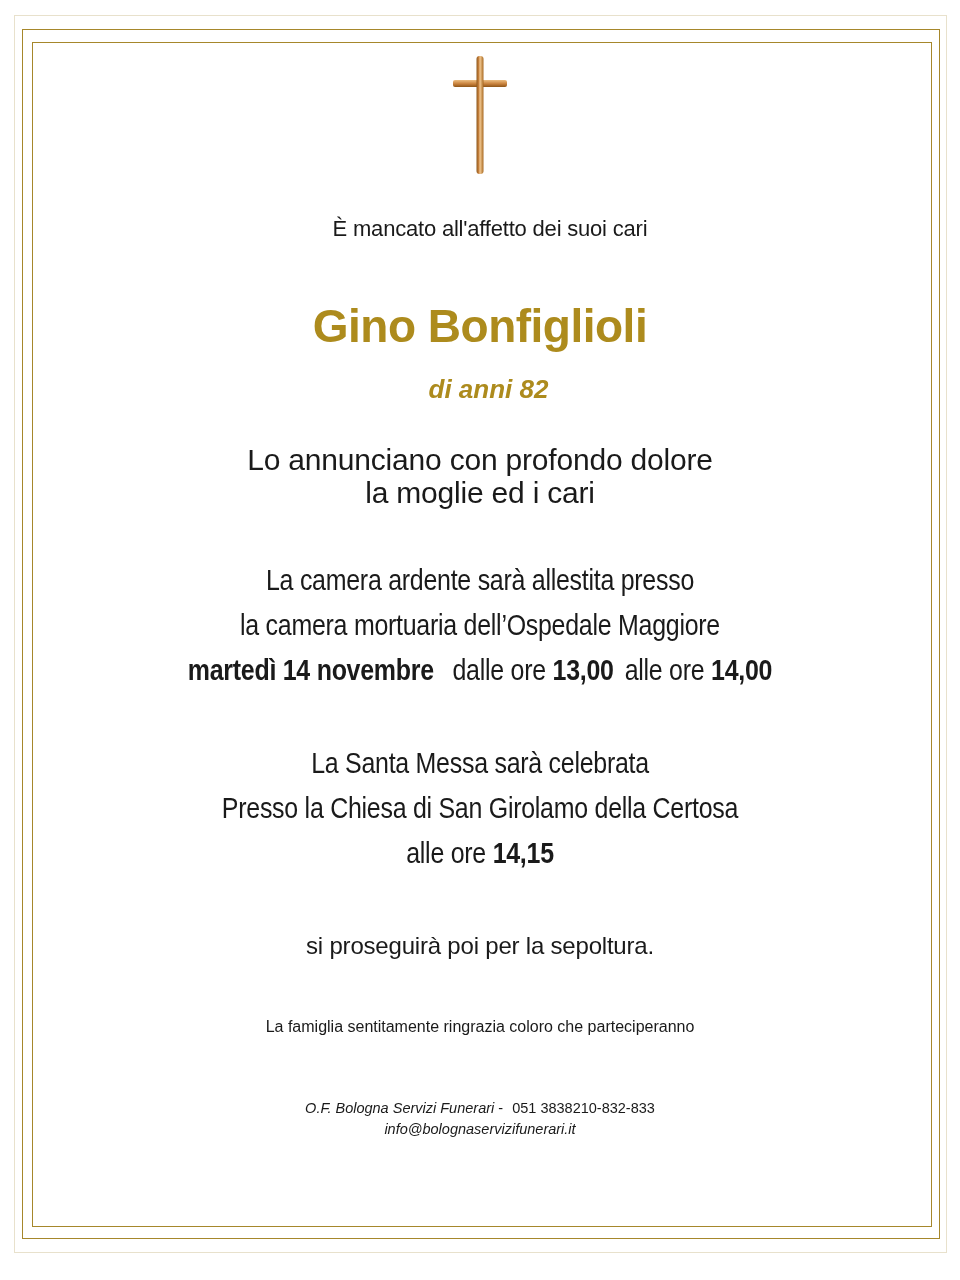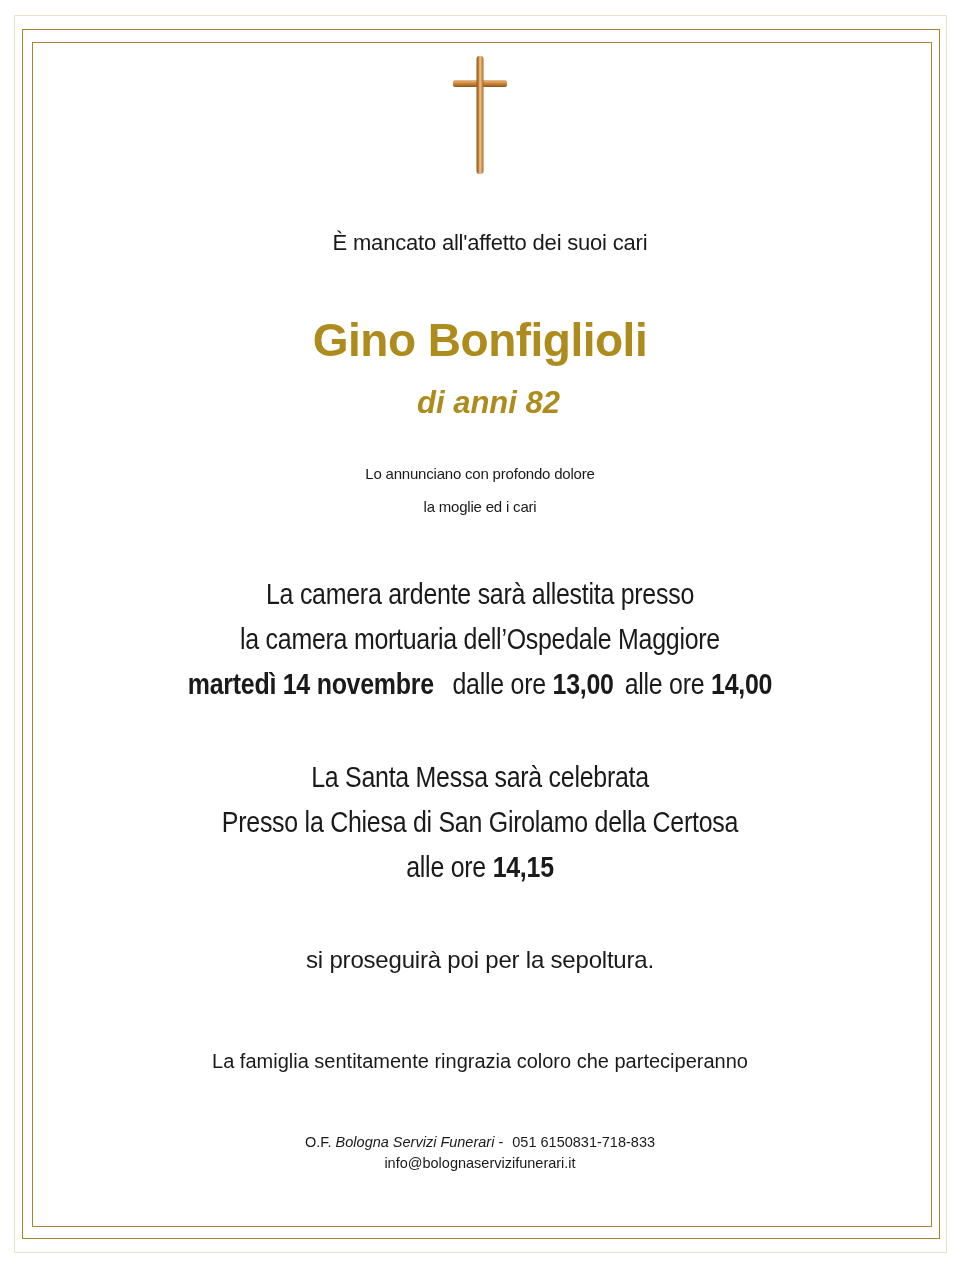--- a/index.html
+++ b/index.html
@@ -66,46 +66,46 @@
   .cross-h {
     position: absolute;
     top: 24px;
     left: 0;
     width: 100%;
     height: 7px;
     background: linear-gradient(180deg, #ecbd80 0%, var(--copper) 55%, #8f5517 100%);
     border-radius: 2px;
   }
   .intro {
-    margin-top: 54px;
+    margin-top: 40px;
     font-size: 22px;
     line-height: 30px;
     letter-spacing: -0.2px;
     padding-left: 20px;
   }
   .name {
     margin-top: 53px;
     font-size: 46px;
     line-height: 58px;
     font-weight: bold;
     color: var(--gold);
     letter-spacing: -0.5px;
   }
   .age {
     margin-top: 18px;
-    font-size: 31px;
+    font-size: 26px;
     line-height: 32px;
     font-weight: bold;
     font-style: italic;
     color: var(--gold);
     padding-left: 17px;
   }
   .announce {
     margin-top: 38px;
-    font-size: 15px;
+    font-size: 30px;
     line-height: 33px;
     letter-spacing: -0.2px;
   }
   .event-block {
     font-size: 29px;
     line-height: 45px;
     letter-spacing: -0.3px;
     transform: scaleX(0.86);
     transform-origin: 50% 50%;
   }
@@ -114,30 +114,30 @@
   .event-block b { font-weight: bold; }
   .gap-lg { display: inline-block; width: 14px; }
   .gap-sm { display: inline-block; width: 5px; }
   .burial {
     margin-top: 52px;
     font-size: 24px;
     line-height: 36px;
     letter-spacing: -0.2px;
   }
   .thanks {
-    margin-top: 72px;
-    font-size: 20px;
+    margin-top: 52px;
+    font-size: 16px;
     line-height: 22px;
   }
   .footer {
     margin-top: 60px;
     font-size: 14.5px;
     line-height: 21px;
   }
-  .footer .it { }
+  .footer .it { font-style: italic; }
   .footer .bold-it { font-style: italic; font-weight: normal; }
   .footer .plain { font-style: normal; }
 </style>
 </head>
 <body>
 
 <div class="page">
   <div class="frame-faint"></div>
   <div class="frame-outer"></div>
   <div class="frame-inner"></div>
@@ -170,18 +170,18 @@
       <p>La Santa Messa sarà celebrata</p>
       <p>Presso la Chiesa di San Girolamo della Certosa</p>
       <p><span>alle ore</span> <b>14,15</b></p>
     </div>
 
     <p class="burial">si proseguirà poi per la sepoltura.</p>
 
     <p class="thanks">La famiglia sentitamente ringrazia coloro che parteciperanno</p>
 
     <div class="footer">
-      <p><span class="it">O.F.</span> <span class="bold-it">Bologna Servizi Funerari</span> <span class="plain">-</span><span class="gap-sm"></span> <span class="plain">051 6150831-718-833</span></p>
+      <p><span class="it">O.F.</span> <span class="bold-it">Bologna Servizi Funerari</span> <span class="plain">-</span><span class="gap-sm"></span> <span class="plain">051 3838210-832-833</span></p>
       <p class="it">info@bolognaservizifunerari.it</p>
     </div>
 
   </div>
 </div>
 
 </body></html>

